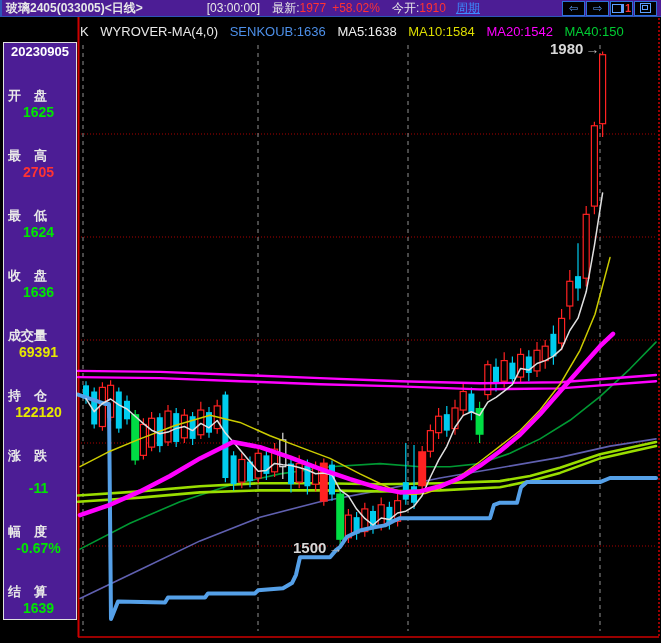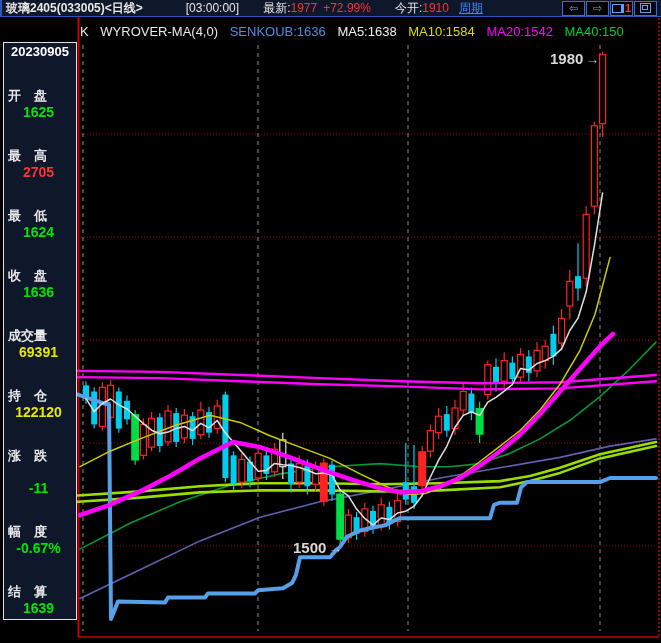--- a/index.html
+++ b/index.html
@@ -1,40 +1,40 @@
 <!DOCTYPE html>
 <html><head>
 <meta charset="utf-8">
 <style>
   html,body{margin:0;padding:0;background:#000;}
   body{width:661px;height:643px;position:relative;overflow:hidden;
        font-family:"Liberation Sans","DejaVu Sans",sans-serif;-webkit-font-smoothing:none;}
   
-  .topbar{position:absolute;left:0;top:0;width:659px;height:16px;background:#0f172a;
+  .topbar{position:absolute;left:0;top:0;width:659px;height:16px;background:#4c1d95;
           border-bottom:1px solid #2d55b8;border-left:2px solid #2d55b8;
           display:flex;align-items:center;font-size:12px;color:#e8e8e8;white-space:nowrap;z-index:40;}
   .topbar .seg{display:inline-block;}
   .t-contract{margin-left:4px;font-weight:bold;}
-  .t-time{margin-left:43px;}
-  .t-lbl{margin-left:24px;}
+  .t-time{margin-left:64px;}
+  .t-lbl{margin-left:12px;}
   .t-red{color:#ff3232;font-weight:normal;}
   .t-period{margin-left:10px;color:#3d8bff;text-decoration:underline;cursor:pointer;}
   .iconrow{margin-left:auto;display:flex;align-items:center;gap:1px;margin-right:4px;}
   .icon-btn{width:21px;height:13px;border:1px solid #2e6fd8;background:#000;display:flex;
             align-items:center;justify-content:center;color:#5fa0ff;font-size:11px;line-height:11px;cursor:pointer;}
   .split-glyph{width:8px;height:7px;border:1px solid #5fa0ff;border-right:3px solid #5fa0ff;}
   .one-red{color:#ff3232;font-size:11px;margin-left:1px;font-weight:bold;}
   .restore-glyph{width:9px;height:8px;border:1px solid #5fa0ff;position:relative;}
   .restore-glyph span{position:absolute;left:1px;top:1px;width:4px;height:3px;border:1px solid #5fa0ff;}
   
   .indbar{position:absolute;left:80px;top:24px;right:0;font-size:13px;font-weight:normal;
           white-space:nowrap;overflow:hidden;z-index:20;color:#ddd;}
   .indbar span{margin-right:8px;}
   
-  .panel{position:absolute;left:3px;top:42px;width:72px;background:#0f172a;border:1px solid #e0e0e0;
+  .panel{position:absolute;left:3px;top:42px;width:72px;background:#4c1d95;border:1px solid #e0e0e0;
          z-index:30;padding-bottom:2px;}
   .p-date{color:#fff;font-size:13px;font-weight:bold;text-align:center;padding:1px 0 2px 0;letter-spacing:0px;}
   .p-row-label{color:#e8e8e8;font-size:13px;font-weight:bold;padding:1px 2px 0 4px;line-height:16px;margin-top:26px;}
   .p-row-value{font-size:14px;font-weight:bold;text-align:center;padding:0 3px 1px 0;line-height:16px;}
   
   .ylab{position:absolute;left:28px;width:42px;text-align:right;color:#c8c8c8;
         font-size:15px;font-weight:bold;z-index:10;}
   .ann{position:absolute;display:flex;align-items:center;gap:2px;color:#d8d8d8;
        font-size:15px;font-weight:bold;z-index:10;}
   .ann .arrow{color:#bbb;font-size:14px;font-weight:normal;}
@@ -194,21 +194,21 @@
     <polyline points="80,466.7 110,451.2 140,438.9 175,425.5 210,415.2 240,422.4 270,435.8 300,447.1 330,458.4 360,473.9 390,488.3 410,494.5 425,493.5 440,488.3 460,476.0 480,461.5 500,446.1 520,430.6 540,410.0 560,384.3 580,350.3 595,314.3 610,257.6" fill="none" stroke="#cccc00" stroke-width="1.5" stroke-linejoin="round" stroke-linecap="round"></polyline>
     <polyline points="86,398.7 94.2,411.6 102.4,403.5 110.6,399.0 118.8,404.9 127,409.0 135.2,416.2 143.39999999999998,423.6 151.6,430.2 159.8,433.7 168,432.1 176.2,428.4 184.39999999999998,426.5 192.6,430.6 200.79999999999998,423.4 209,427.8 217.2,420.5 225.39999999999998,433.1 233.6,442.2 241.79999999999998,452.1 250,461.7 258.2,471.2 266.4,470.4 274.6,463.4 282.79999999999995,464.8 291,465.5 299.2,467.5 307.4,470.0 315.59999999999997,473.7 323.79999999999995,472.9 332,474.9 340.2,490.2 348.4,495.9 356.59999999999997,509.1 364.79999999999995,518.4 373,525.0 381.2,518.0 389.4,519.6 397.59999999999997,513.0 405.79999999999995,511.2 414,506.2 422.2,495.5 430.4,477.0 438.59999999999997,460.1 446.79999999999995,446.3 454.99999999999994,427.3 463.2,415.4 471.4,411.7 479.59999999999997,415.4 487.79999999999995,402.2 495.99999999999994,397.3 504.2,391.1 512.4,384.5 520.5999999999999,368.4 528.8,370.1 537,363.5 545.1999999999999,360.6 553.4,356.1 561.5999999999999,348.9 569.8,330.5 578,318.2 586.1999999999999,291.8 594.4,245.7 602.5999999999999,192.9" fill="none" stroke="#e0e0e0" stroke-width="1.5" stroke-linejoin="round" stroke-linecap="round"></polyline>
     <polyline points="80,515.1 110,504.8 140,491.4 170,476.0 200,458.4 233,442.0 260,447.1 290,457.4 320,468.8 350,479.1 380,488.3 400,492.4 420,491.4 440,486.3 460,478.0 480,465.7 500,451.2 520,434.8 540,414.2 560,391.5 580,368.8 600,346.2 613,333.8" fill="none" stroke="#ff00ff" stroke-width="4.5" stroke-linejoin="round" stroke-linecap="round"></polyline>
   </svg>
 
 <div class="topbar">
   <span class="seg t-contract">玻璃2405(033005)&lt;日线&gt;</span>
   <span class="seg t-time">[03:00:00]</span>
   <span class="seg t-lbl">最新:</span>
   <span class="seg t-red">1977</span>
-  <span class="seg t-red" style="margin-left:6px">+72.99%</span>
+  <span class="seg t-red" style="margin-left:6px">+58.02%</span>
   <span class="seg t-lbl">今开:</span>
   <span class="seg t-red">1910</span>
   <span class="seg t-period">周期</span>
   <span class="iconrow">
     <span class="icon-btn">⇦</span>
     <span class="icon-btn">⇨</span>
     <span class="icon-btn">
       <span class="split-glyph"></span>
       <span class="one-red">1</span>
     </span>
@@ -250,20 +250,20 @@
       <div class="p-row-label">幅　度</div>
       <div class="p-row-value" style="color: rgb(0, 230, 0);">-0.67%</div>
       <div class="p-row-label">结　算</div>
       <div class="p-row-value" style="color: rgb(0, 230, 0);">1639</div>
     </div>
 </div>
 
 <div class="ylab" style="top:435px">2200</div>
 <div class="ylab" style="top:538px">1500</div>
 
-<div class="ann" style="left:550px;top:50px">
+<div class="ann" style="left:550px;top:40px">
   <span>1980</span>
   <span class="arrow">→</span>
 </div>
 <div class="ann" style="left:293px;top:539px">
   <span>1500</span>
   <span class="arrow">→</span>
 </div>
 
 </body></html>

